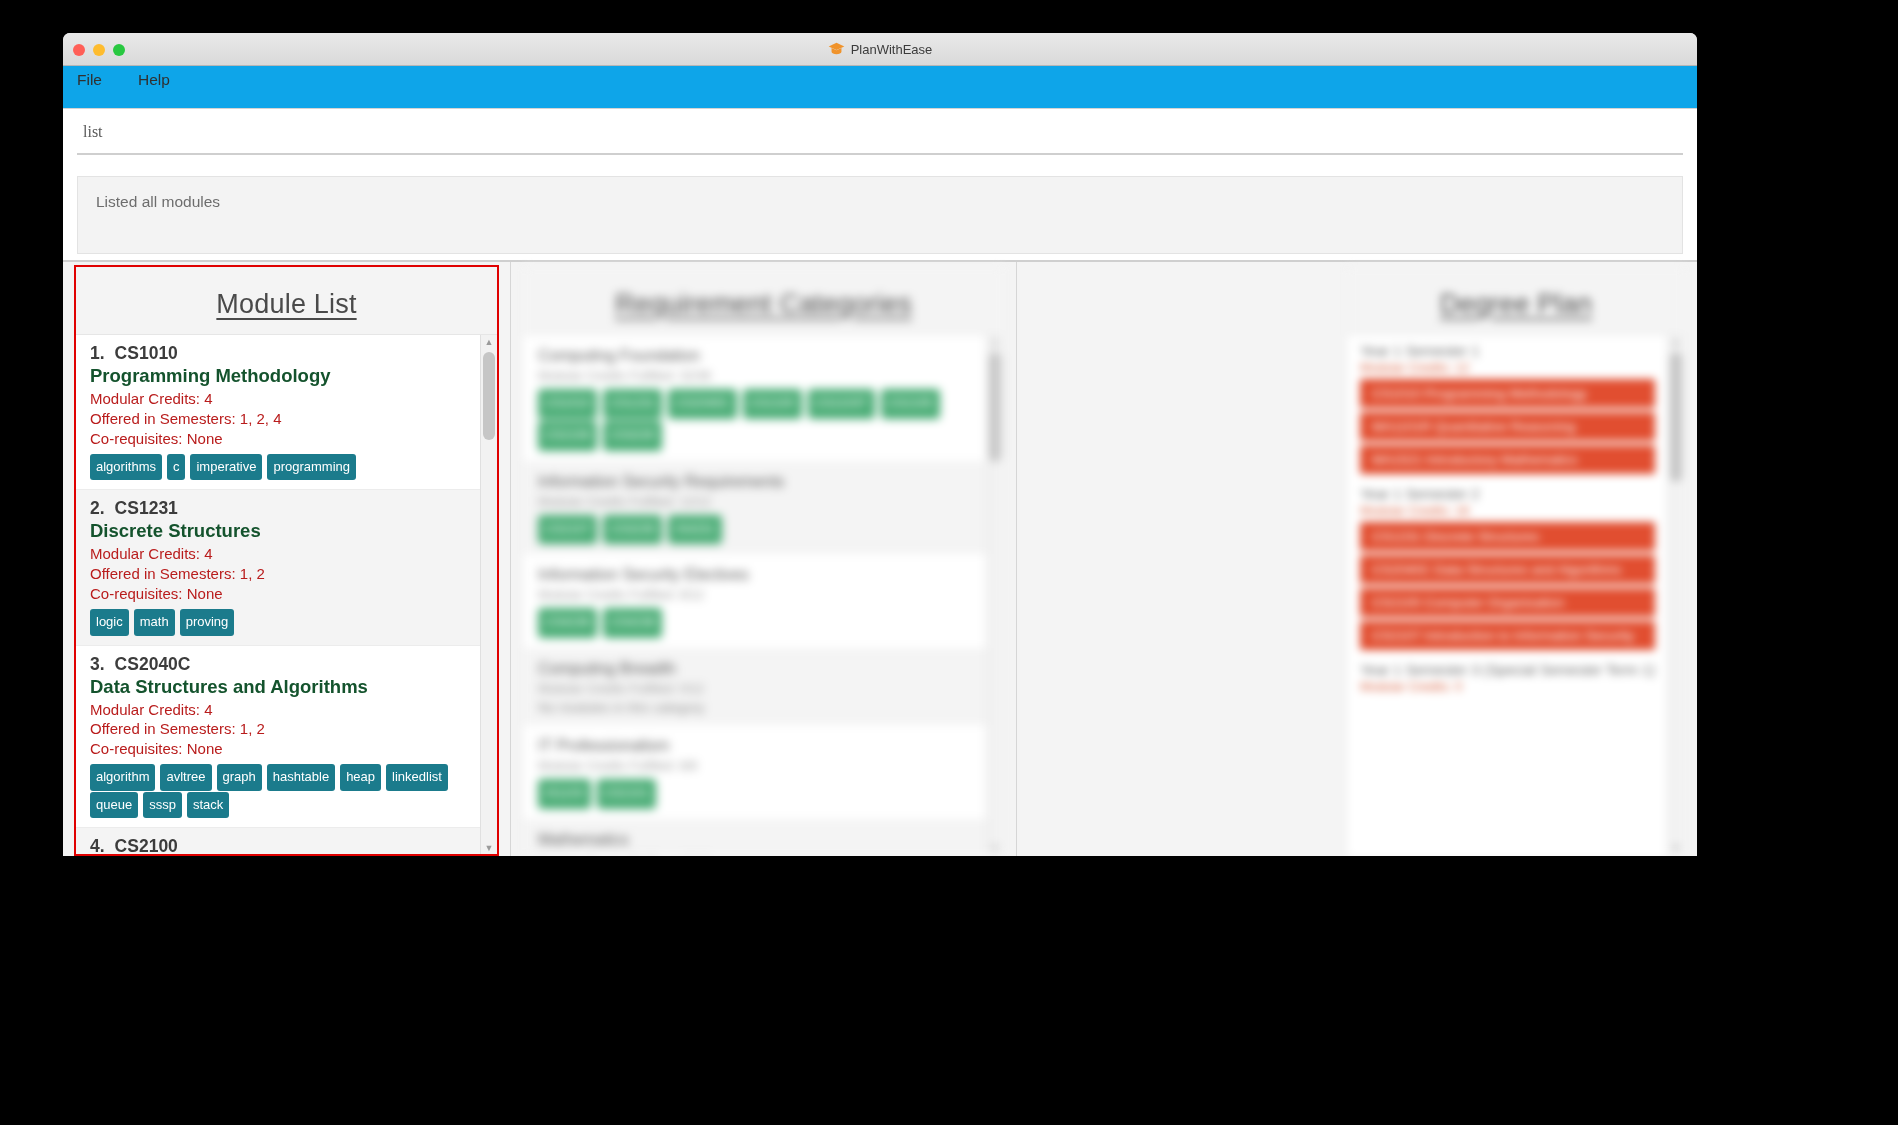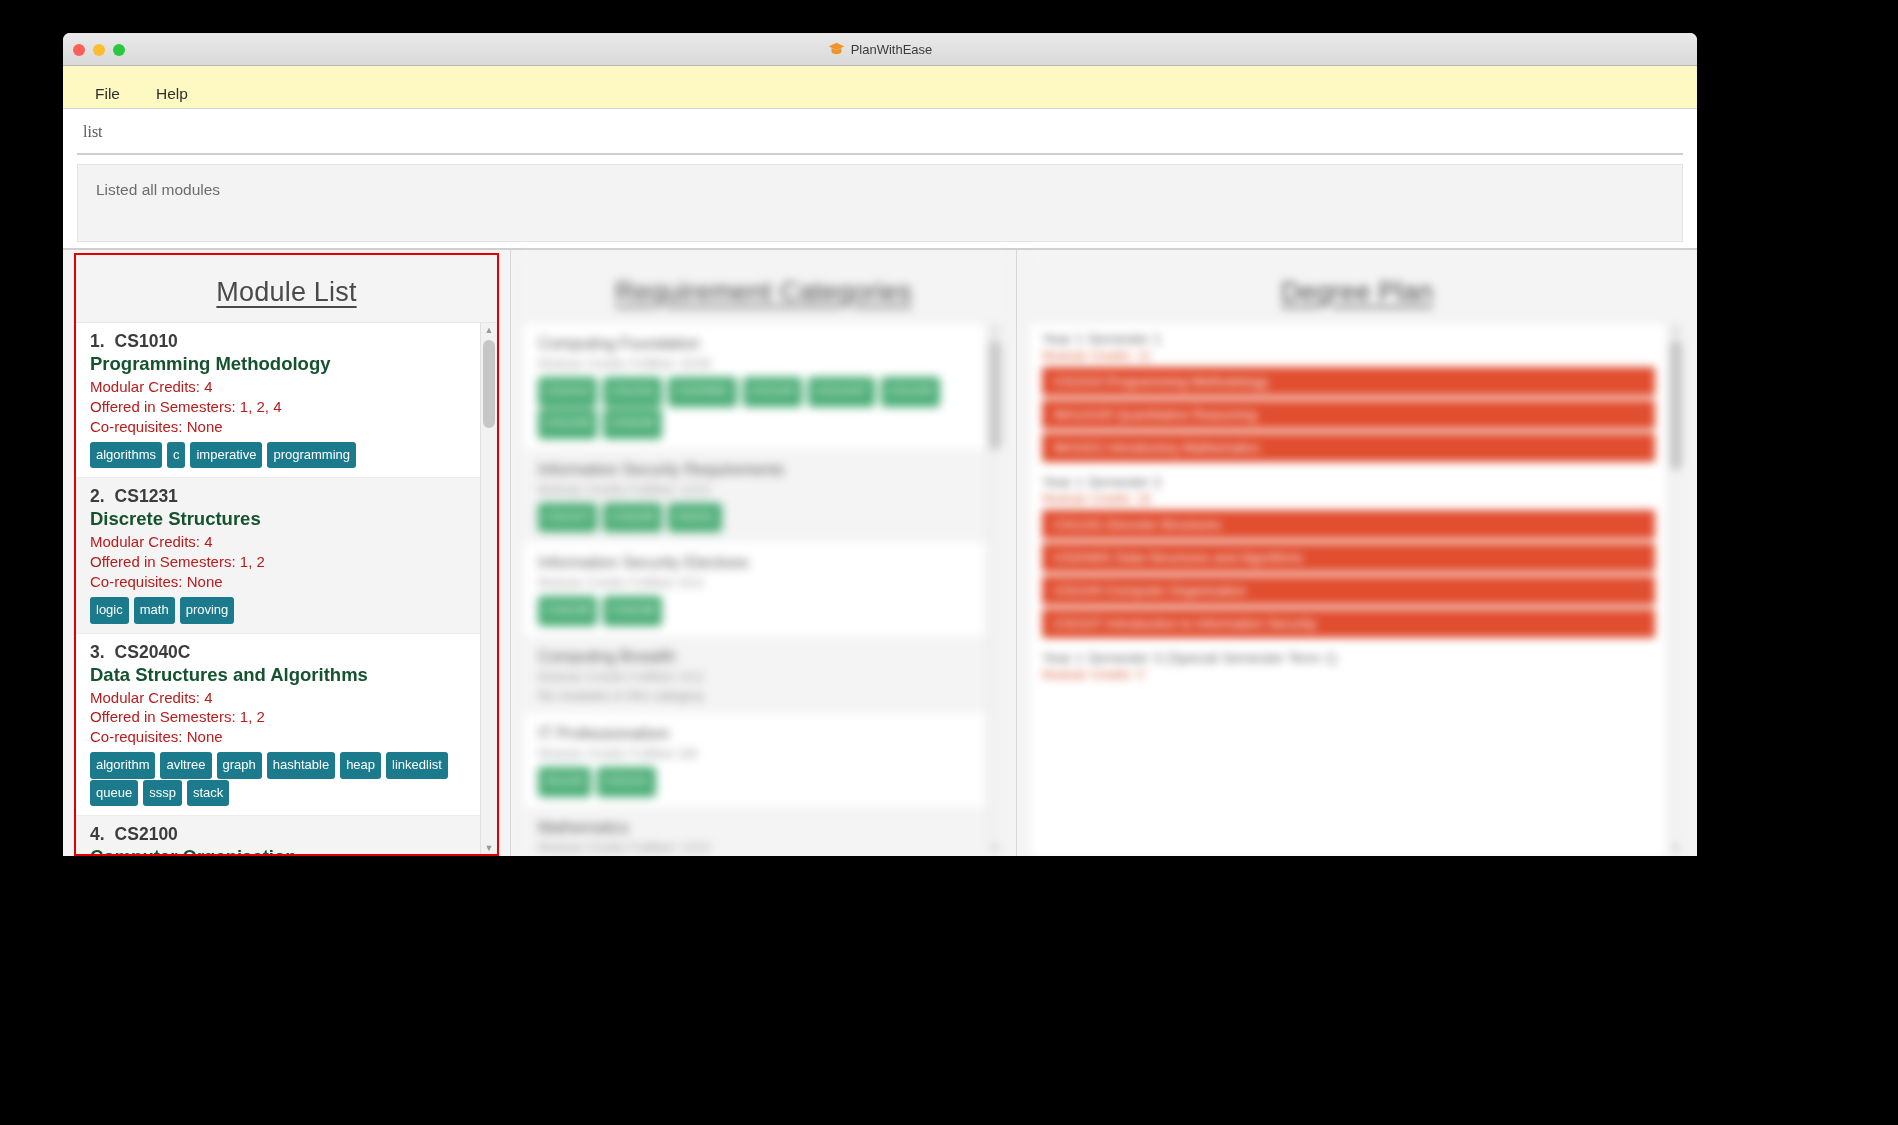--- a/index.html
+++ b/index.html
@@ -51,25 +51,24 @@
     font-size: 13px;
     color: #3b3b3b;
     display: flex; align-items: center; justify-content: center; gap: 6px;
   }
   .cap-icon { display:inline-block; line-height:1; }
 
   
   .menubar {
     flex: 0 0 43px;
     height: 43px;
-    background: #fef9c3;
+    background: #0ea5e9;
     border-bottom: 1px solid #d3d3d3;
     display: flex;
-    align-items: flex-end;
-    padding-left: 18px;
+    align-items: flex-start;
     gap: 8px;
   }
   .menu-item {
     font-size: 15.5px;
     color: #303030;
     padding: 5px 14px;
     border-radius: 3px;
     cursor: default;
   }
 
@@ -88,21 +87,21 @@
     font-size: 16px;
     color: #5a5a5a;
     padding: 0 6px 0 6px;
     font-family: Liberation Serif, serif;
     outline: none;
   }
 
   
   .result-wrap {
     flex: 0 0 86px;
-    padding: 8px 14px 6px 14px;
+    padding: 20px 14px 6px 14px;
     background: #ffffff;
   }
   .result-box {
     width: 100%;
     height: 78px;
     background: #f3f3f3;
     border: 1px solid #e3e3e3;
     padding: 16px 18px;
     font-size: 15.5px;
     color: #6d6d6d;
@@ -117,20 +116,21 @@
     border-top: 2px solid #cfcfcf;
     padding: 0;
     min-height: 0;
   }
   .pane {
     position: relative;
     display: flex;
     flex-direction: column;
     min-height: 0;
     background: #f4f4f4;
+    align-items: flex-end;
   }
   .pane-left   { flex: 0 0 448px; border-right: 1px solid #d6d6d6; }
   .pane-mid    { flex: 0 0 506px; border-right: 1px solid #d6d6d6; }
   .pane-right  { flex: 1 1 auto; }
 
   .pane-focus {
     position: absolute;
     left: 11px; top: 3px; right: 11px; bottom: 0;
     border: 2px solid #e00000;
     pointer-events: none;

